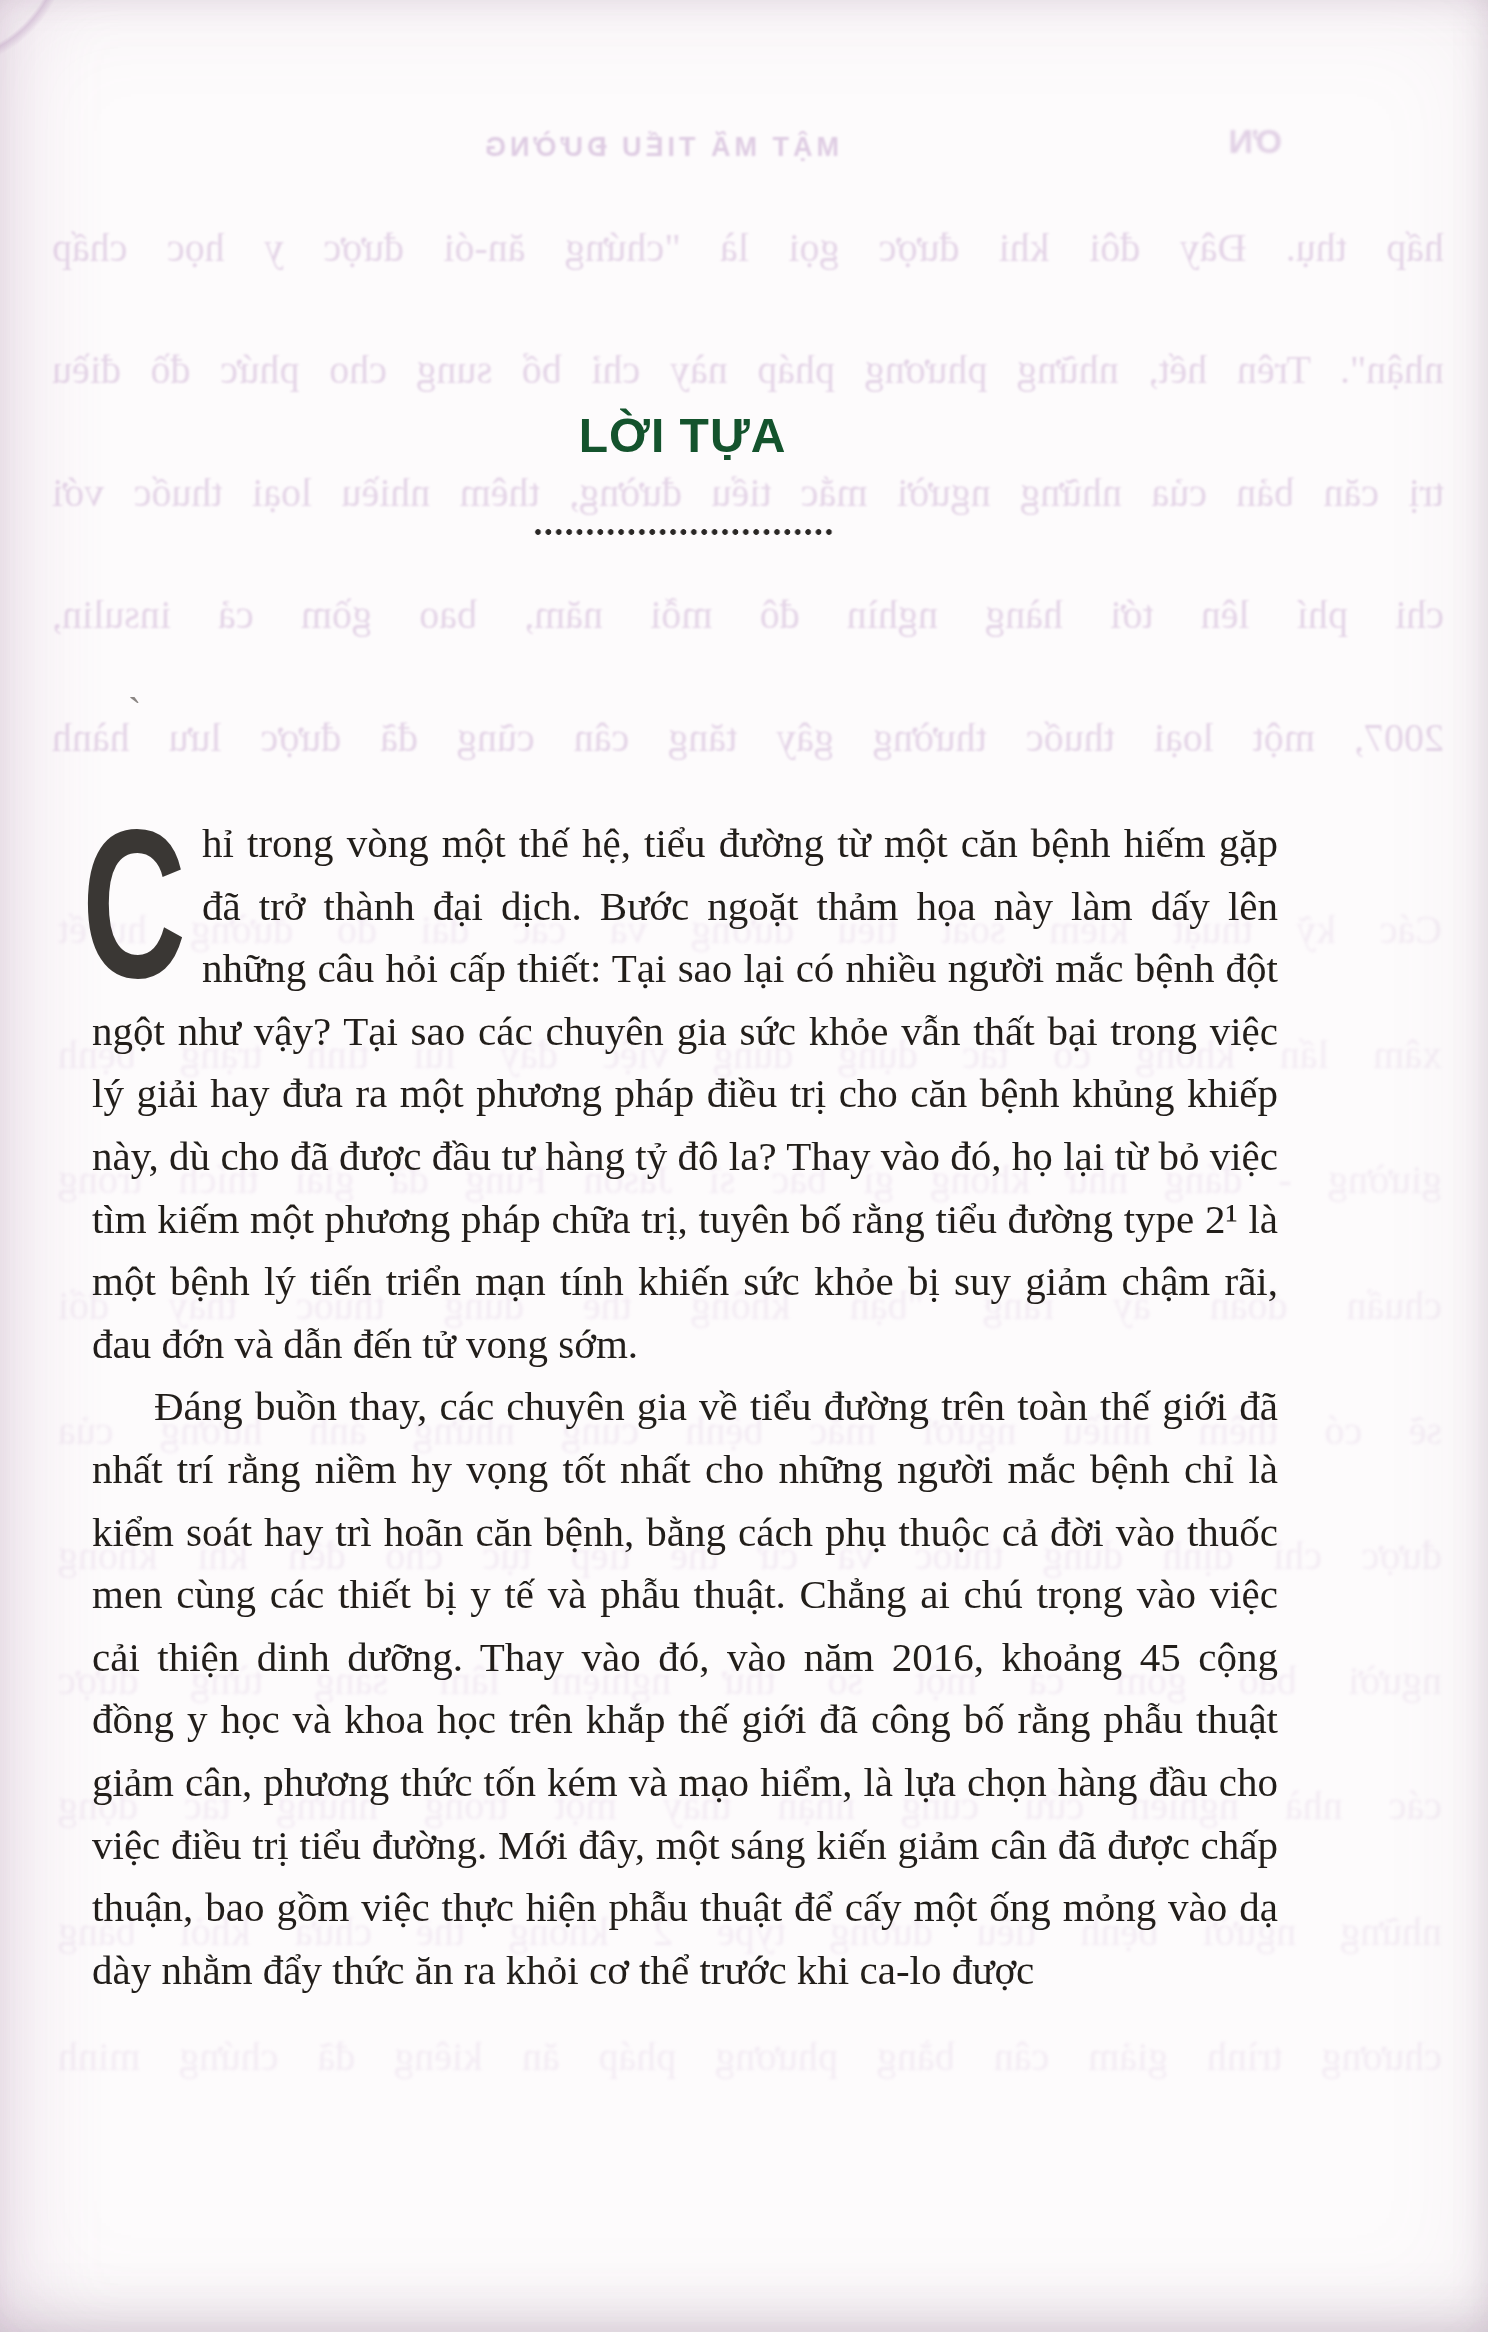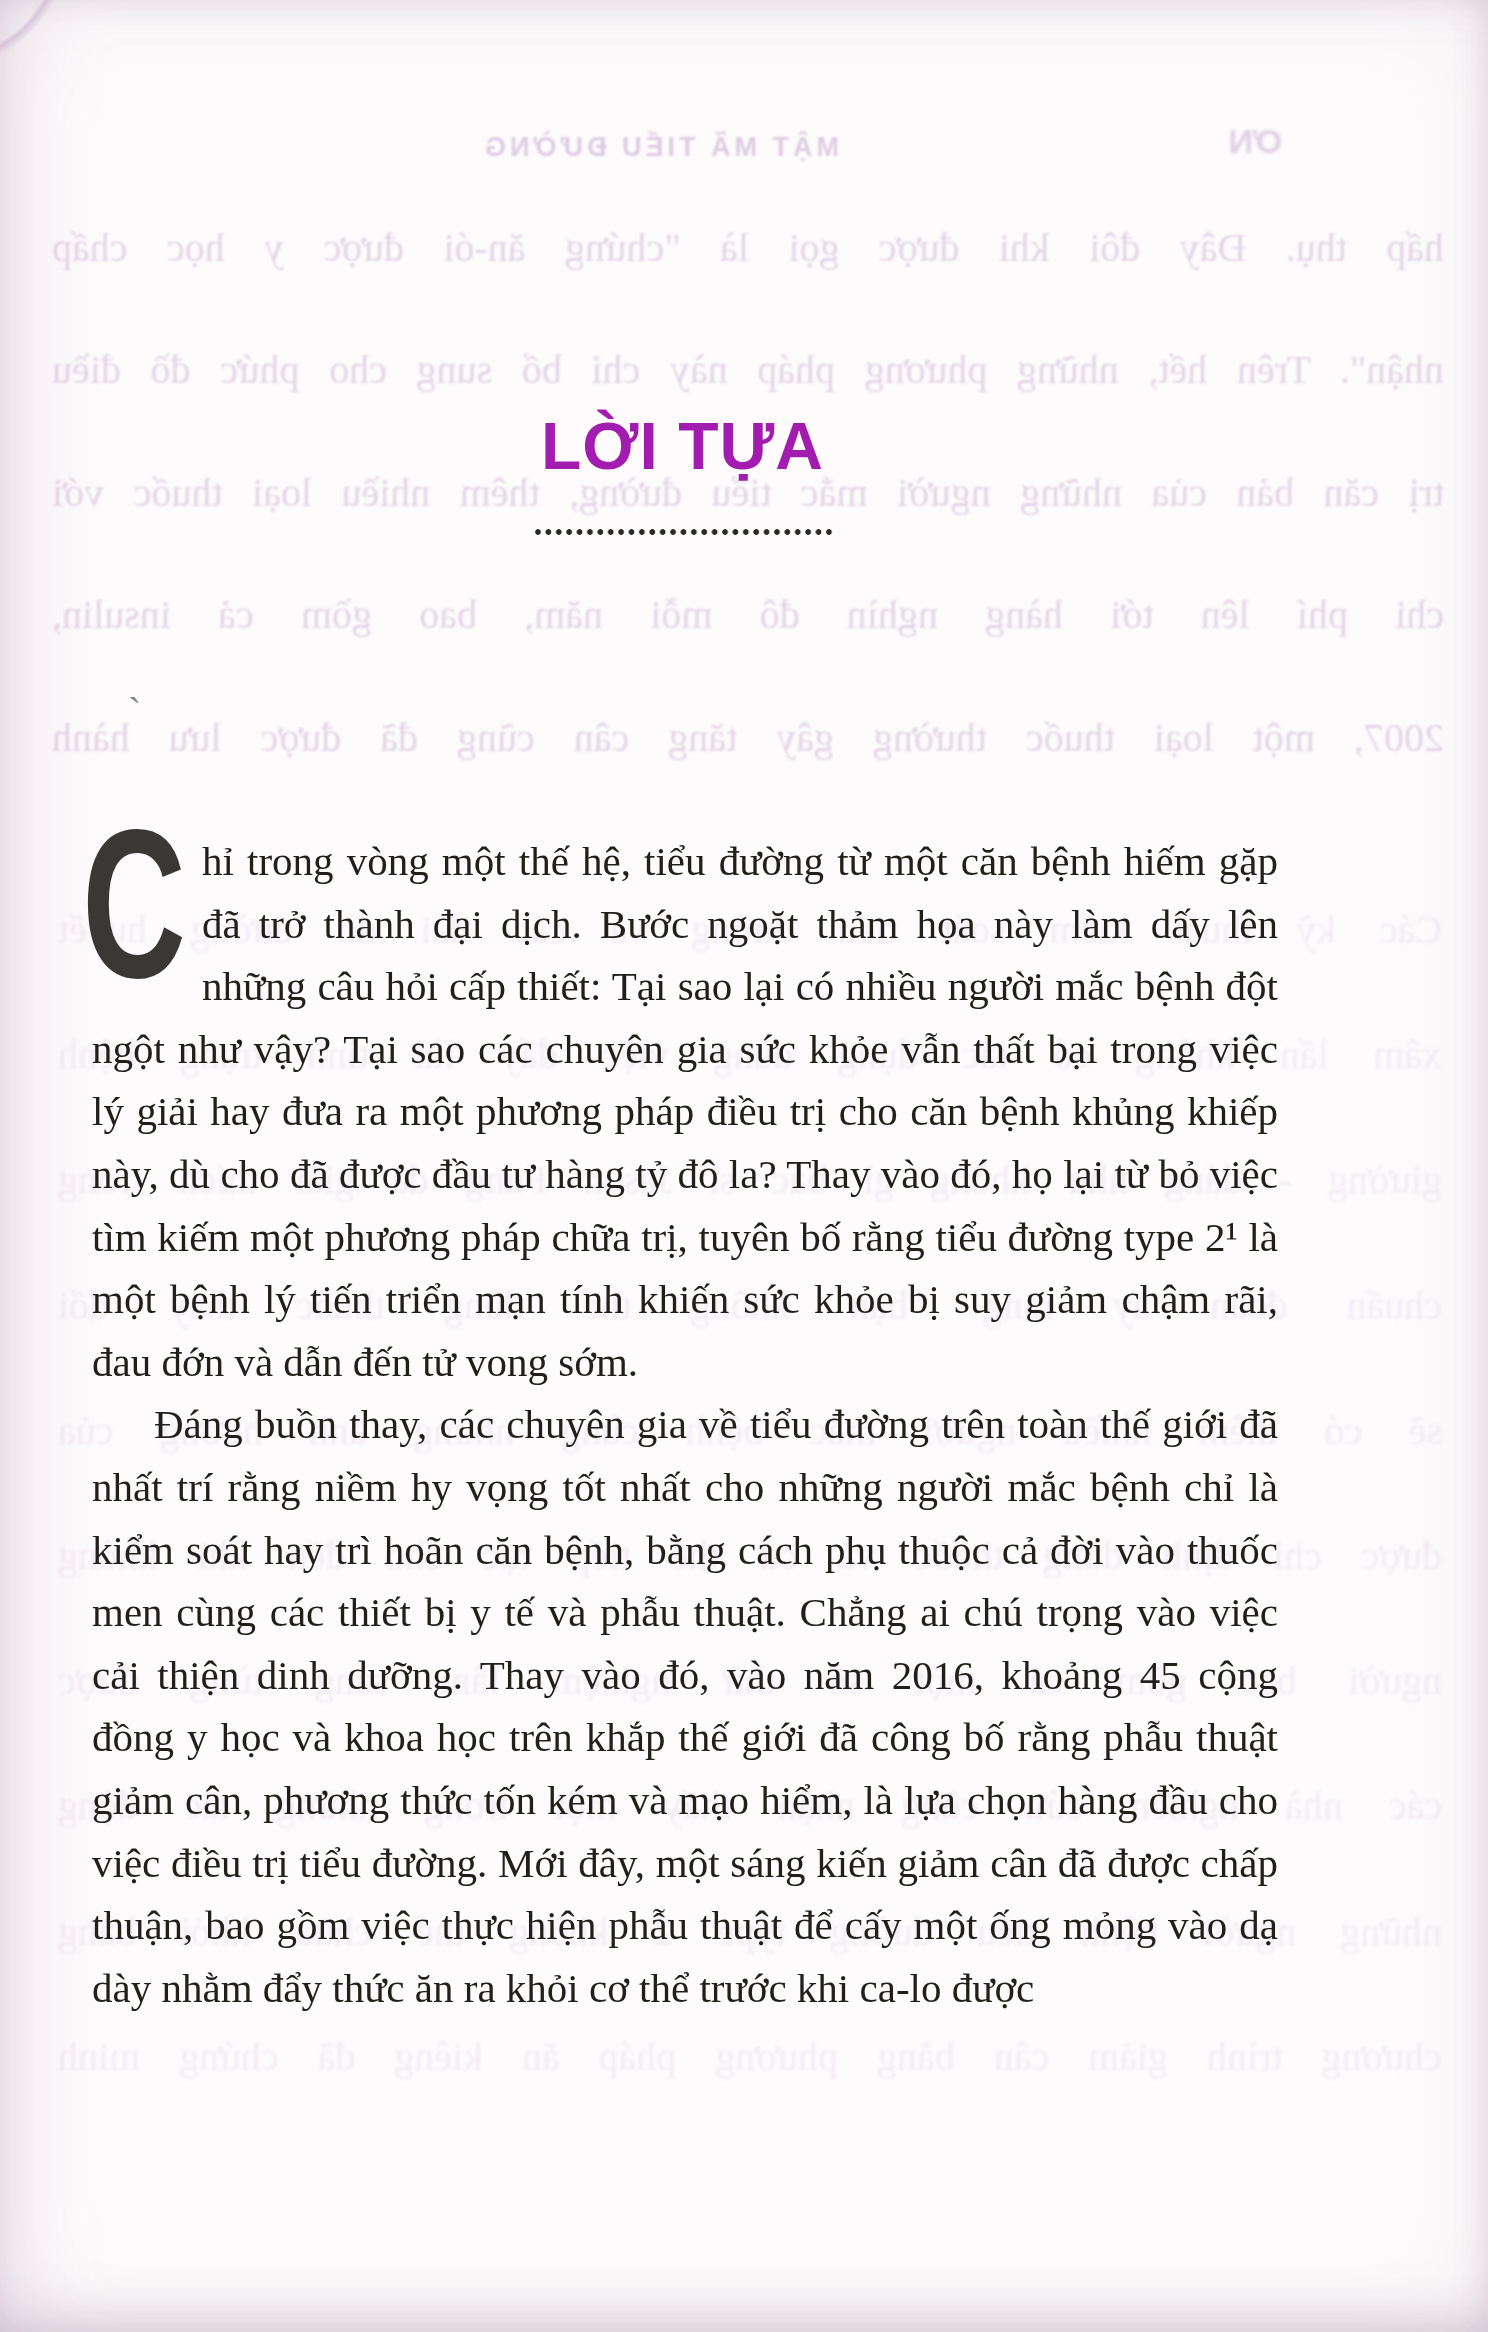--- a/index.html
+++ b/index.html
@@ -65,36 +65,36 @@
     height: 125.2px; line-height: 50px;
     text-align: justify; text-align-last: justify;
     transform: scaleX(-1);
     white-space: nowrap; overflow: hidden;
   }
   
   .title {
     position: absolute; top: 408px; left: 90px; width: 1185px;
     margin: 0; text-align: center;
     font-family: "Liberation Sans", sans-serif;
-    font-weight: bold; font-size: 66px; letter-spacing: 1px;
-    color: #a21caf;
+    font-weight: bold; font-size: 48px; letter-spacing: 1px;
+    color: #14532d;
     z-index: 3;
   }
   .dots-row {
     position: absolute; top: 524px; left: 90px; width: 1185px;
     text-align: center; z-index: 3;
   }
   .dots {
     display: inline-block; width: 300px; height: 12px;
     background-image: radial-gradient(circle at 5px 6px, #2a2725 2.5px, rgba(0,0,0,0) 3.2px);
     background-size: 10.4px 12px;
     background-repeat: repeat-x;
   }
   .body-text {
-    position: absolute; top: 830px; left: 92px; width: 1186px;
+    position: absolute; top: 812px; left: 92px; width: 1186px;
     font-size: 41px; line-height: 62.6px;
     color: #221e1a;
     text-align: justify;
     z-index: 2;
   }
   .para { margin: 0; }
   .dc-spacer { float: left; width: 110px; height: 180px; }
   .para2 { text-indent: 62px; font-family: Liberation Serif, serif; }
   .dropcap {
     position: absolute; left: 82px; top: 798px;

